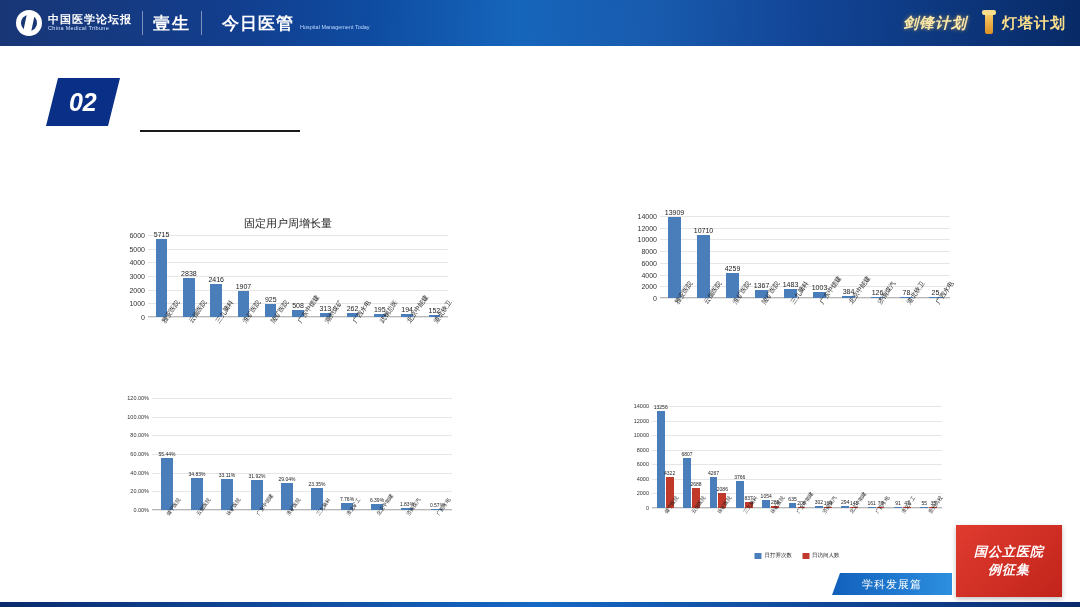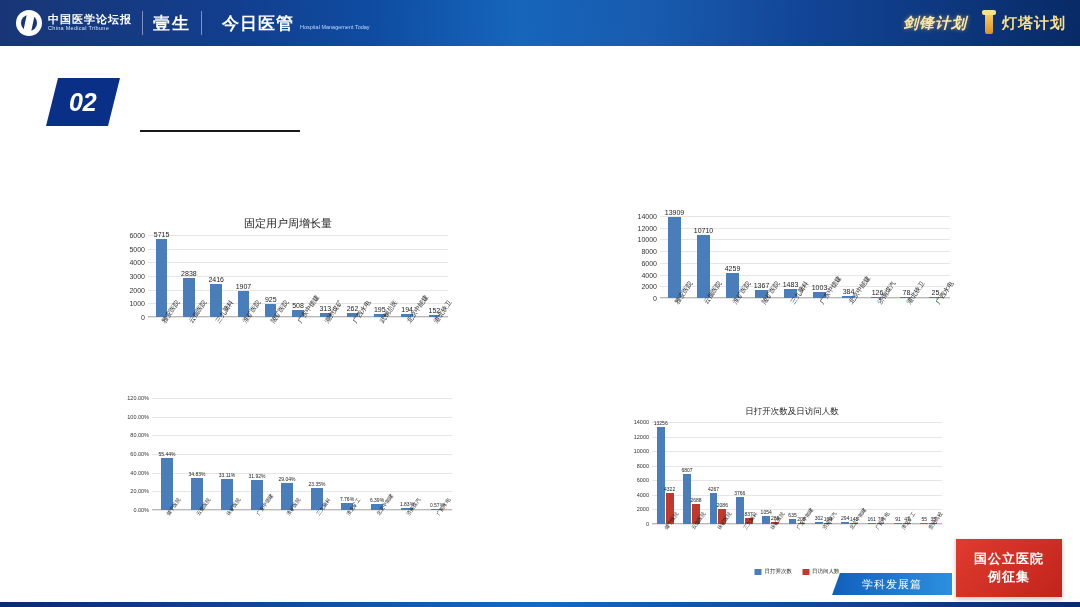--- a/index.html
+++ b/index.html
@@ -66,25 +66,25 @@
   .bar-label{position:absolute;left:50%;transform:translateX(-50%);font-size:7px;color:#222;white-space:nowrap;}
   .bar-label.tiny{font-size:5px;}
   .xlab{position:absolute;top:3px;font-size:6.5px;color:#222;white-space:nowrap;
      transform-origin:left top;transform:rotate(-55deg);}
   .xlab.tiny{font-size:5px;}
   .axis{position:absolute;left:0;right:0;bottom:0;height:1px;background:#b8b8b8;}
   .legend{position:absolute;display:flex;gap:10px;font-size:5.5px;color:#222;align-items:center;}
   .legend i{display:inline-block;width:7px;height:6px;margin-right:3px;vertical-align:middle;}
 
   
-  .book{position:absolute;right:18px;bottom:10px;width:106px;height:58px;
+  .book{position:absolute;right:18px;bottom:10px;width:106px;height:72px;
      background:linear-gradient(135deg,#e03b2f,#c1241b);color:#fff;
      display:flex;flex-direction:column;align-items:center;justify-content:center;
      font-size:13px;font-weight:bold;line-height:1.35;letter-spacing:1px;
-     box-shadow:0 2px 5px rgba(0,0,0,.25);}
+     box-shadow:0 2px 5px rgba(0,0,0,.25);font-style:italic;}
   .ribbon{position:absolute;right:128px;bottom:12px;width:120px;height:22px;
      background:linear-gradient(90deg,#1160bb,#2d8fe0);color:#fff;font-size:11px;
      display:flex;align-items:center;justify-content:center;letter-spacing:1px;
      clip-path:polygon(8px 0,100% 0,100% 100%,0 100%);}
   .bottombar{position:absolute;left:0;bottom:0;width:1080px;height:5px;
      background:linear-gradient(90deg,#0a2a6e,#1568c4,#0a2a6e);}
 </style>
 </head>
 <body>
 
@@ -278,21 +278,20 @@
         <div class="bar" style="background: rgb(74, 126, 187); width: 12.6px; height: 1.708px; left: 248.7px;"></div>
         <div class="bar-label tiny" style="left: 255px; bottom: 2.708px; position: absolute; transform: translateX(-50%);">1.83%</div>
         <div class="xlab tiny" style="left: 253px; top: 115px;">济南煤汽</div>
         <div class="bar" style="background: rgb(74, 126, 187); width: 12.6px; height: 0.6px; left: 278.7px;"></div>
         <div class="bar-label tiny" style="left: 285px; bottom: 1.6px; position: absolute; transform: translateX(-50%);">0.57%</div>
         <div class="xlab tiny" style="left: 283px; top: 115px;">广西水电</div>
       </div>
   </div>
 
   <div class="chart-block" style="left:612px;top:406px;width:360px;height:170px;">
-    <div class="chart-title small">日打开次数及日访问人数</div>
     <div class="plot" id="plot4" style="margin-left:40px;width:290px;height:102px;">
         <div class="grid-line" style="top: 102px;"></div>
         <div class="ytick tiny" style="top: 102px;">0</div>
         <div class="grid-line" style="top: 87.4286px;"></div>
         <div class="ytick tiny" style="top: 87.4286px;">2000</div>
         <div class="grid-line" style="top: 72.8571px;"></div>
         <div class="ytick tiny" style="top: 72.8571px;">4000</div>
         <div class="grid-line" style="top: 58.2857px;"></div>
         <div class="ytick tiny" style="top: 58.2857px;">6000</div>
         <div class="grid-line" style="top: 43.7143px;"></div>

